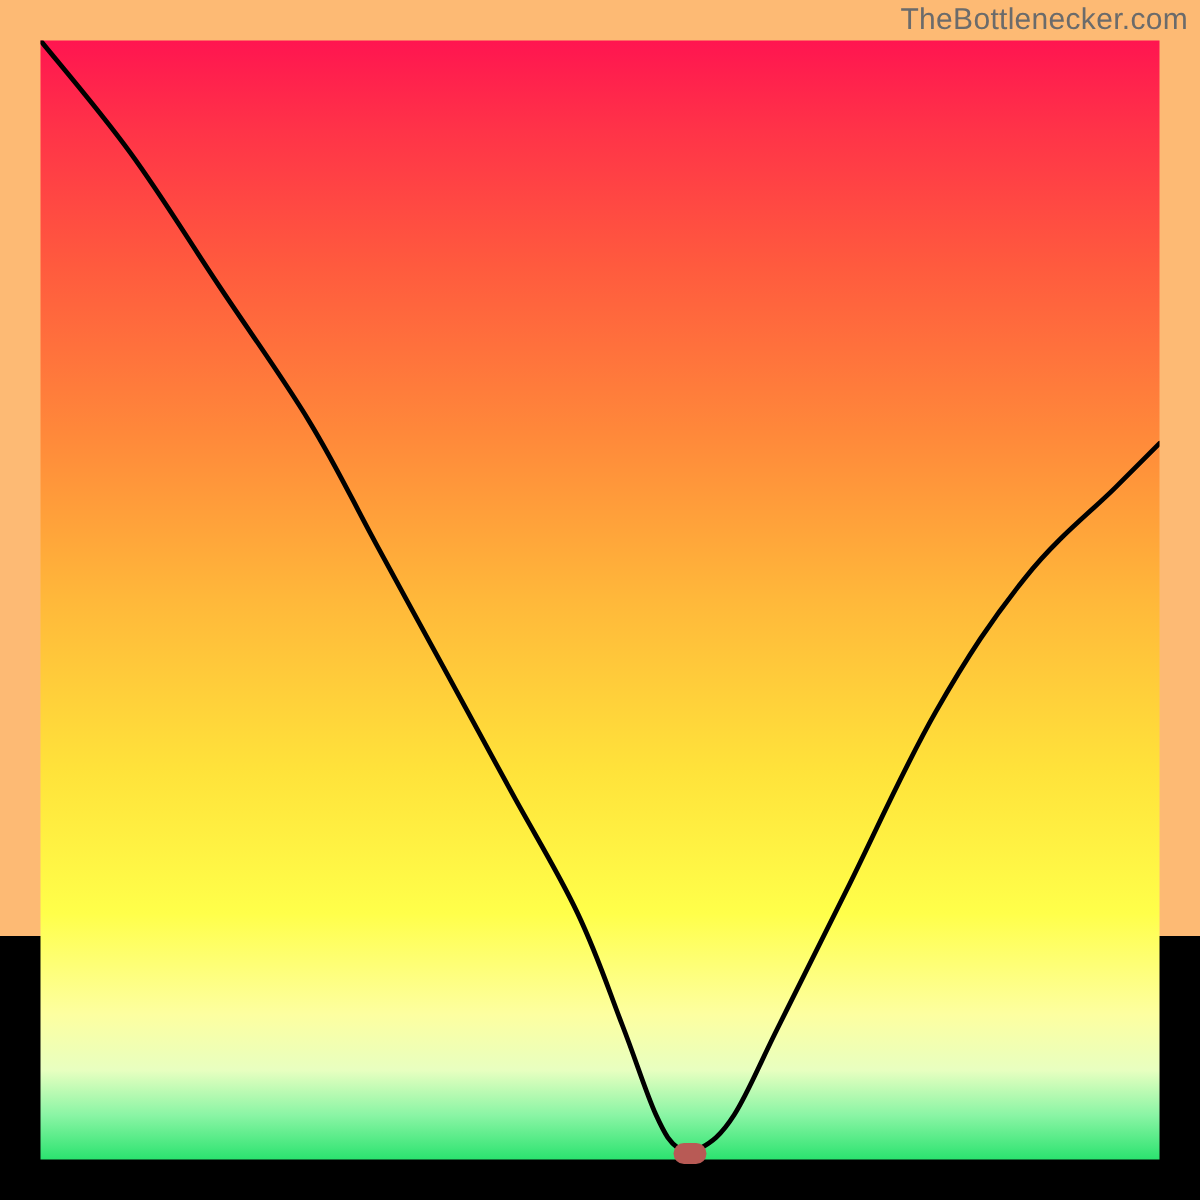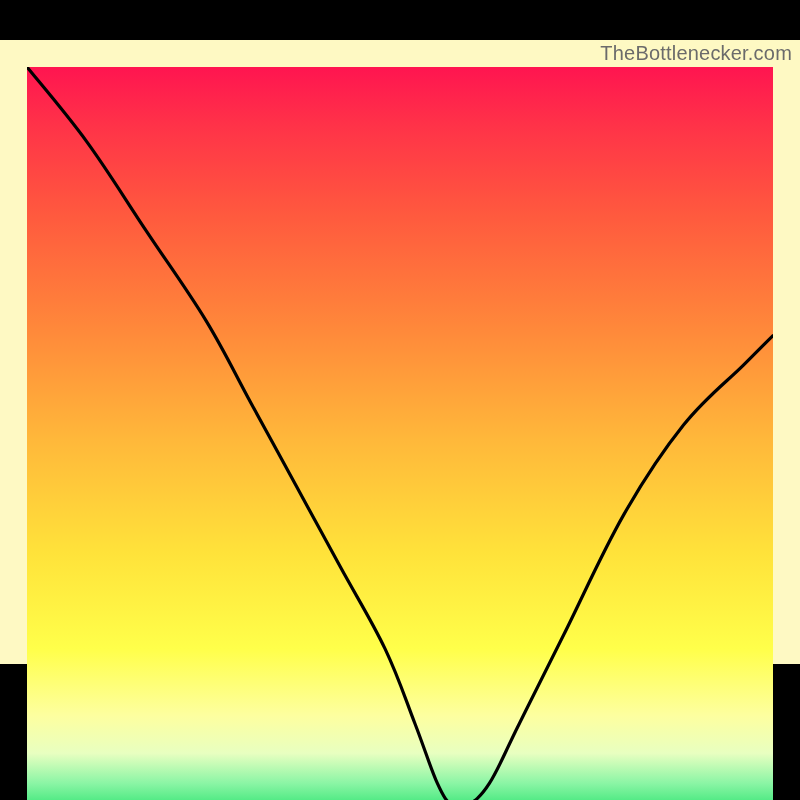--- a/index.html
+++ b/index.html
@@ -7,22 +7,21 @@
     padding: 0;
     width: 800px;
     height: 800px;
     background: #000;
     overflow: hidden;
   }
   .chart-wrap {
     position: relative;
     width: 800px;
     height: 624px;
-    background: #fef9c3;
-    margin-top: 40px;
+    background: #fdba74;
   }
   .plot-area {
     position: absolute;
     left: 27px;
     top: 27px;
     width: 746px;
     height: 746px;
     
     background: linear-gradient(to bottom,
       #ff1550 0%,

